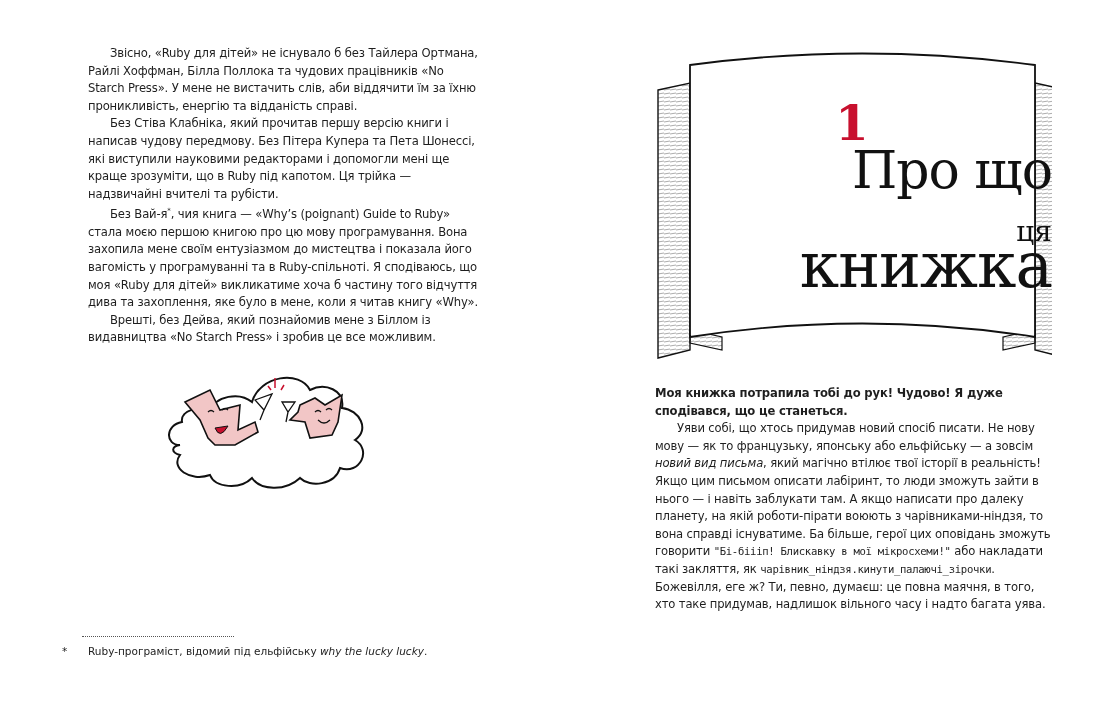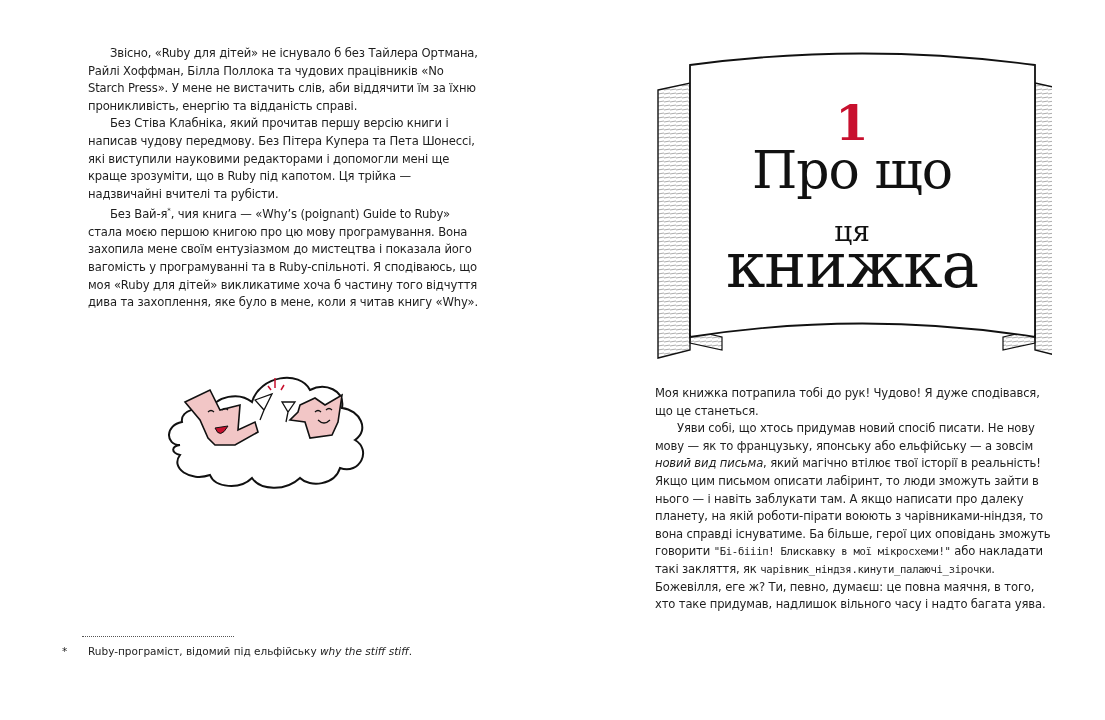--- a/index.html
+++ b/index.html
@@ -4,70 +4,71 @@
 <style>
   html, body { margin: 0; padding: 0; background: #ffffff; }
   body { width: 1105px; height: 720px; position: relative; overflow: hidden;
          font-family: "DejaVu Sans", sans-serif; color: #1e1e1e; }
   .page { position: absolute; top: 0; height: 664px; }
   .page-left { left: 0; width: 552px; }
   .page-right { left: 552px; width: 553px; }
 
   .body-text { position: absolute; font-size: 11.6px; line-height: 17.6px; letter-spacing: -0.15px; }
   .body-text p { margin: 0; text-indent: 22px; }
-  .body-text p.noindent { text-indent: 0; }
+  .body-text p.noindent { text-indent: 0; font-weight: bold; }
   .left-text { left: 88px; top: 45px; width: 390px; }
   .right-text { left: 103px; top: 385px; width: 400px; }
   .body-text em { font-style: italic; margin-top: 37px; }
   .mono { font-family: "DejaVu Sans Mono", monospace; font-size: 10.6px; letter-spacing: -0.3px; }
   sup { font-size: 7px; }
 
   .footnote-rule { position: absolute; left: 82px; top: 636px; width: 152px; border-top: 1px dotted #555; }
   .footnote { position: absolute; left: 62px; top: 645px; font-size: 10.5px; color: #222; }
   .footnote .star { display: inline-block; width: 26px; }
   .footnote em { font-style: italic; }
 
   .illustration { position: absolute; left: 160px; top: 350px; width: 220px; height: 150px; }
 
   .banner { position: absolute; left: 100px; top: 40px; width: 400px; height: 330px; }
   .banner svg { position: absolute; left: 0; top: 0; }
   .chapter-num { position: absolute; left: 0; width: 400px; top: 55px; text-align: center;
                  font-family: "DejaVu Serif", serif; font-weight: bold; font-size: 48px; color: #c8102e; }
-  .chapter-title { position: absolute; left: 0; width: 400px; text-align: center;
+  .chapter-title { position: absolute; left: 0; width: 400px; text-align: right;
                    font-family: "DejaVu Serif", serif; color: #111; }
   .t1 { top: 100px; font-size: 52px; letter-spacing: -1px; }
   .t2 { top: 175px; font-size: 28px; }
   .t3 { top: 189px; font-size: 63px; letter-spacing: -1px; }
 </style>
 </head>
 <body>
 
 <div class="page page-left">
   <div class="body-text left-text">
     <p>Звісно, «Ruby для дітей» не існувало б без Тайлера Ортмана, Райлі Хоффман, Білла Поллока та чудових працівників «No Starch Press». У мене не вистачить слів, аби віддячити їм за їхню проникливість, енергію та відданість справі.</p>
     <p>Без Стіва Клабніка, який прочитав першу версію книги і написав чудову передмову. Без Пітера Купера та Пета Шонессі, які виступили науковими редакторами і допомогли мені ще краще зрозуміти, що в Ruby під капотом. Ця трійка — надзвичайні вчителі та рубісти.</p>
     <p><span>Без </span><span>Вай-я</span><sup>*</sup><span>, чия книга — «Why’s (poignant) Guide to Ruby» стала моєю першою книгою про цю мову програмування. Вона захопила мене своїм ентузіазмом до мистецтва і показала його вагомість у програмуванні та в Ruby-спільноті. Я сподіваюсь, що моя «Ruby для дітей» викликатиме хоча б частину того відчуття дива та захоплення, яке було в мене, коли я читав книгу «Why».</span></p>
+    <p>Врешті, без Дейва, який познайомив мене з Біллом із видавництва «No Starch Press» і зробив це все можливим.</p>
   </div>
 
   <div class="illustration">
     <svg width="220" height="150" viewBox="0 0 220 150">
       <path d="M20,95 C5,95 5,75 22,72 C20,60 40,55 50,62 C55,45 80,42 92,52 C100,25 140,20 150,40 C165,32 185,40 182,58 C200,60 210,80 195,90 C212,100 200,125 180,118 C175,135 150,138 140,128 C125,142 100,140 92,128 C80,140 55,138 50,125 C30,132 10,118 20,105 C10,102 12,96 20,95 Z" fill="#fff" stroke="#111" stroke-width="2"></path>
       <path d="M25,52 L50,40 L60,60 L80,55 L78,80 L95,72 L98,82 L75,95 L55,95 L48,88 L40,70 Z" fill="#f2c6c6" stroke="#111" stroke-width="1.6"></path>
       <path d="M55,78 Q60,90 68,76 Z" fill="#c8102e" stroke="#111" stroke-width="1"></path>
       <path d="M48,62 q3,-3 6,0 M62,60 q3,-3 6,0" fill="none" stroke="#111" stroke-width="1.2"></path>
       <path d="M140,55 L155,48 L165,55 L182,45 L178,72 L172,85 L150,88 L145,72 L130,70 L138,62 Z" fill="#f2c6c6" stroke="#111" stroke-width="1.6"></path>
       <path d="M155,62 q3,-3 6,0 M166,60 q3,-3 6,0 M158,70 q6,6 12,0" fill="none" stroke="#111" stroke-width="1.2"></path>
       <path d="M95,50 L112,44 L104,60 Z M104,60 L100,70 M122,52 L135,52 L128,62 Z M128,62 L126,72" fill="#fff" stroke="#111" stroke-width="1.3"></path>
       <path d="M115,28 L115,38 M108,36 L111,40 M124,35 L121,40" stroke="#c8102e" stroke-width="1.5"></path>
     </svg>
   </div>
 
   <div class="footnote-rule"></div>
   <div class="footnote">
-    <span class="star">*</span><span>Ruby-програміст, відомий під ельфійську </span><em>why the stiff stiff</em><span>.</span>
+    <span class="star">*</span><span>Ruby-програміст, відомий під ельфійську </span><em>why the lucky lucky</em><span>.</span>
   </div>
 </div>
 
 <div class="page page-right">
   <div class="banner">
     <svg width="400" height="330" viewBox="0 0 400 330">
       <defs>
         <pattern id="hatch" width="6" height="4" patternUnits="userSpaceOnUse">
           <line x1="0" y1="2" x2="6" y2="1" stroke="#888" stroke-width="0.7"></line>
         </pattern>

